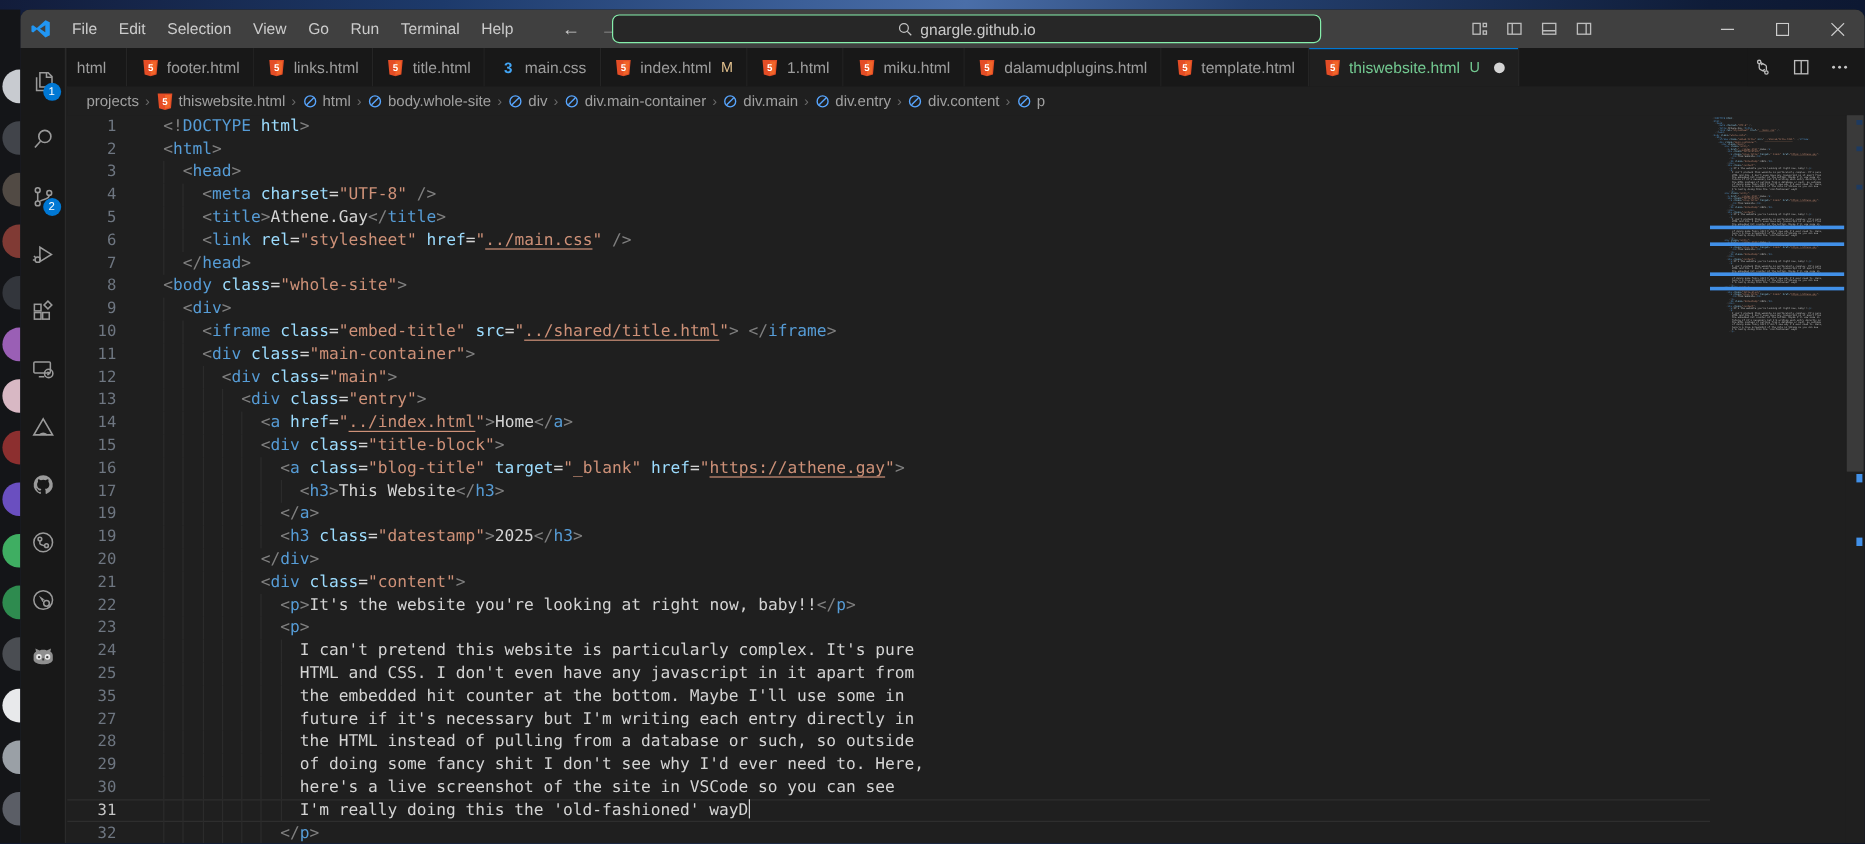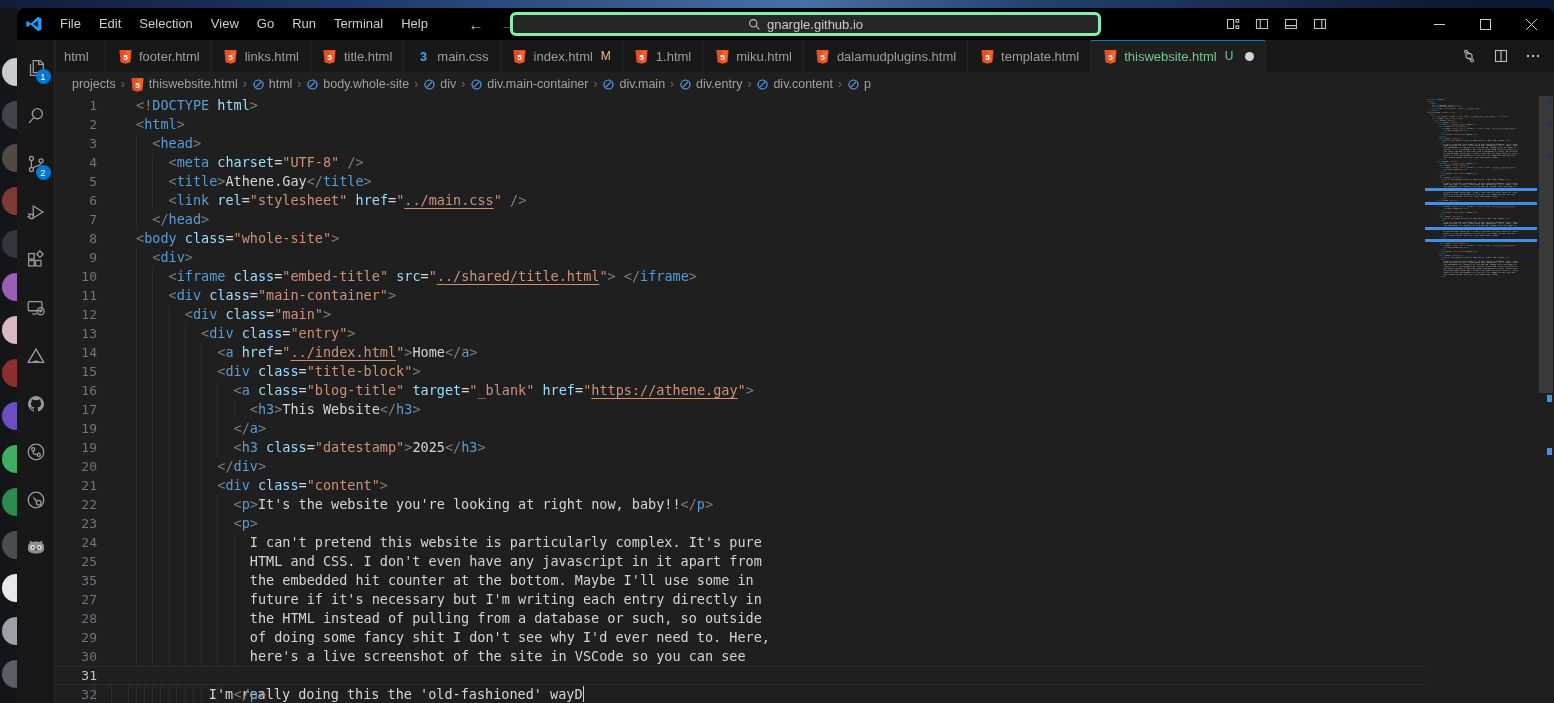--- a/index.html
+++ b/index.html
@@ -11,29 +11,29 @@
     background:linear-gradient(100deg,#121c3a 0%,#1d3a6b 22%,#3c5f98 40%,#4a6ea8 48%,#24406f 62%,#0f1c38 85%,#0b142c 100%); }
 
   
   .discord-strip { position:absolute; left:0; top:8px; bottom:0; width:17px; background:#141518; overflow:hidden; }
   .discord-strip .srv { position:absolute; left:2px; width:28px; height:28px; border-radius:50%; }
 
   .vswin { position:absolute; left:17px; top:8px; width:1537px; height:695px;
     background:#1f1f1f; border-radius:8px 8px 0 0; overflow:hidden; }
 
   
-  .titlebar { position:absolute; left:0; top:0; right:0; height:32px; background:#000000; display:flex; align-items:center; }
+  .titlebar { position:absolute; left:0; top:0; right:0; height:32px; background:#404040; display:flex; align-items:center; }
   .vslogo { width:34px; display:flex; justify-content:center; }
   .menubar { display:flex; }
   .menu-item { color:#cccccc; font-size:13px; padding:0 9px; line-height:32px; cursor:default; }
   .nav-arrows { display:flex; margin-left:28px; gap:10px; }
   .nav-arrows .arr { width:22px; height:22px; display:flex; align-items:center; justify-content:center; color:#cfcfcf; font-size:15px; }
   .nav-arrows .arr.fwd { color:#9a9a9a; }
   .command-center { position:absolute; left:493px; top:4px; width:591px; height:24px;
-    background:#272727; border:3px solid #86efac; border-radius:6px;
+    background:#272727; border:1px solid #86efac; border-radius:6px;
     display:flex; align-items:center; justify-content:center; gap:6px; color:#c9c9c9; font-size:13px; }
   .layout-controls { position:absolute; right:226px; top:0; height:32px; display:flex; align-items:center; gap:13px; }
   .layout-controls svg { display:block; }
   .win-controls { position:absolute; right:0; top:0; height:32px; display:flex; }
   .win-btn { width:46px; height:32px; display:flex; align-items:center; justify-content:center; color:#cccccc; }
 
   
   .tabbar { position:absolute; left:39px; top:32px; right:0; height:32px; background:#181818; display:flex; }
   .tab { height:32px; display:flex; align-items:center; gap:6px; padding:0 11px;
     border-right:1px solid #252525; background:#181818; color:#9d9d9d; font-size:13px; white-space:nowrap; position:relative; }
@@ -60,21 +60,21 @@
   .act-item { width:38px; height:48px; display:flex; align-items:center; justify-content:center; position:relative; color:#9a9a9a; }
   .act-badge { position:absolute; right:4px; bottom:8px; min-width:15px; height:15px; border-radius:8px;
     background:#0078d4; color:#fff; font-size:9.5px; display:flex; align-items:center; justify-content:center; padding:0 3px; }
 
   
   .editor { position:absolute; left:39px; top:88px; width:1369px; bottom:0; overflow:hidden;
     font-family:"DejaVu Sans Mono","Liberation Mono",monospace; font-size:13.5px; }
   .line { display:flex; height:19px; line-height:19px; }
   .line .num { width:41px; flex:none; text-align:right; color:#6e7681; font-size:13px; }
   .line .codepre { margin-left:39px; white-space:pre; }
-  .line.cur { box-shadow: inset 0 1px 0 #2e2e2e, inset 0 -1px 0 #2e2e2e; flex-direction: column; }
+  .line.cur { box-shadow: inset 0 1px 0 #2e2e2e, inset 0 -1px 0 #2e2e2e; }
   .line.cur .num { color:#c6c6c6; }
   .g { display:inline-block; width:2ch; height:19px; border-left:1px solid #2b2b2b; vertical-align:top; }
   .tk-p{color:#808080} .tk-t{color:#569cd6} .tk-a{color:#9cdcfe} .tk-o{color:#d4d4d4}
   .tk-s{color:#ce9178} .tk-l{color:#ce9178; text-decoration:underline; text-underline-offset:3px;} .tk-x{color:#d4d4d4}
   .caret { display:inline-block; width:1.5px; height:16px; background:#d0d0d0; vertical-align:-3px; }
 
   
   .minimap { position:absolute; left:1408px; top:88px; width:112px; bottom:0; overflow:hidden; }
   .mm-inner { position:absolute; left:2px; top:2px; transform:scale(0.15); transform-origin:0 0;
     font-family:"DejaVu Sans Mono","Liberation Mono",monospace; font-size:13px; line-height:13px; white-space:pre; width:760px; opacity:.85; }

